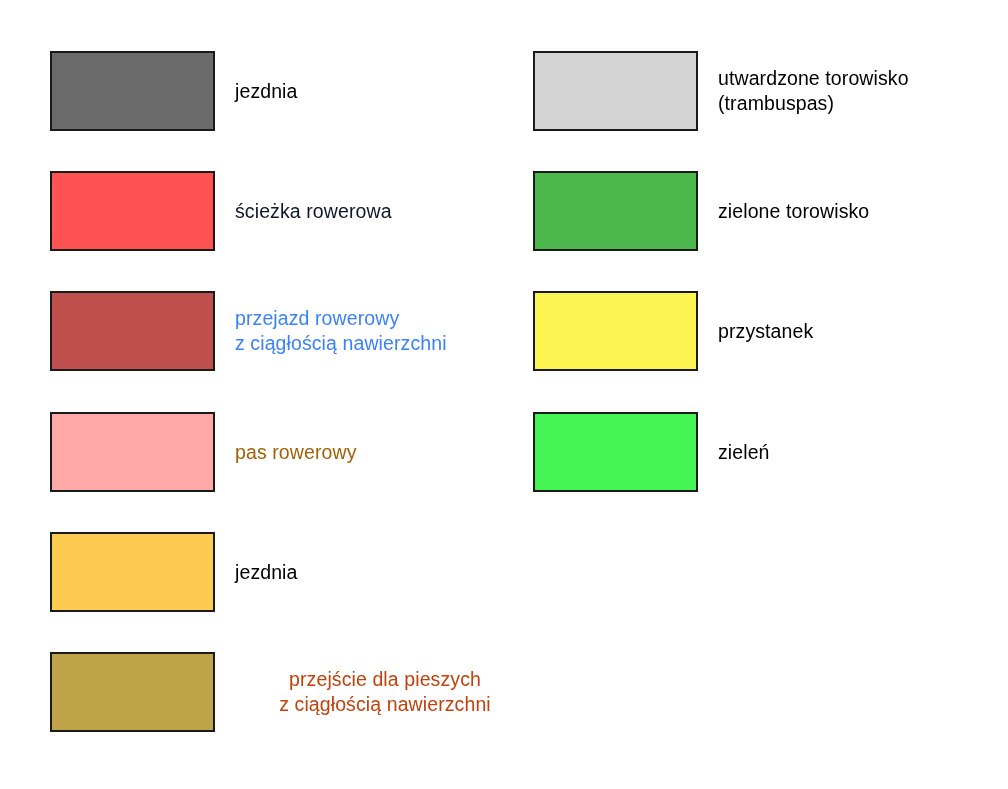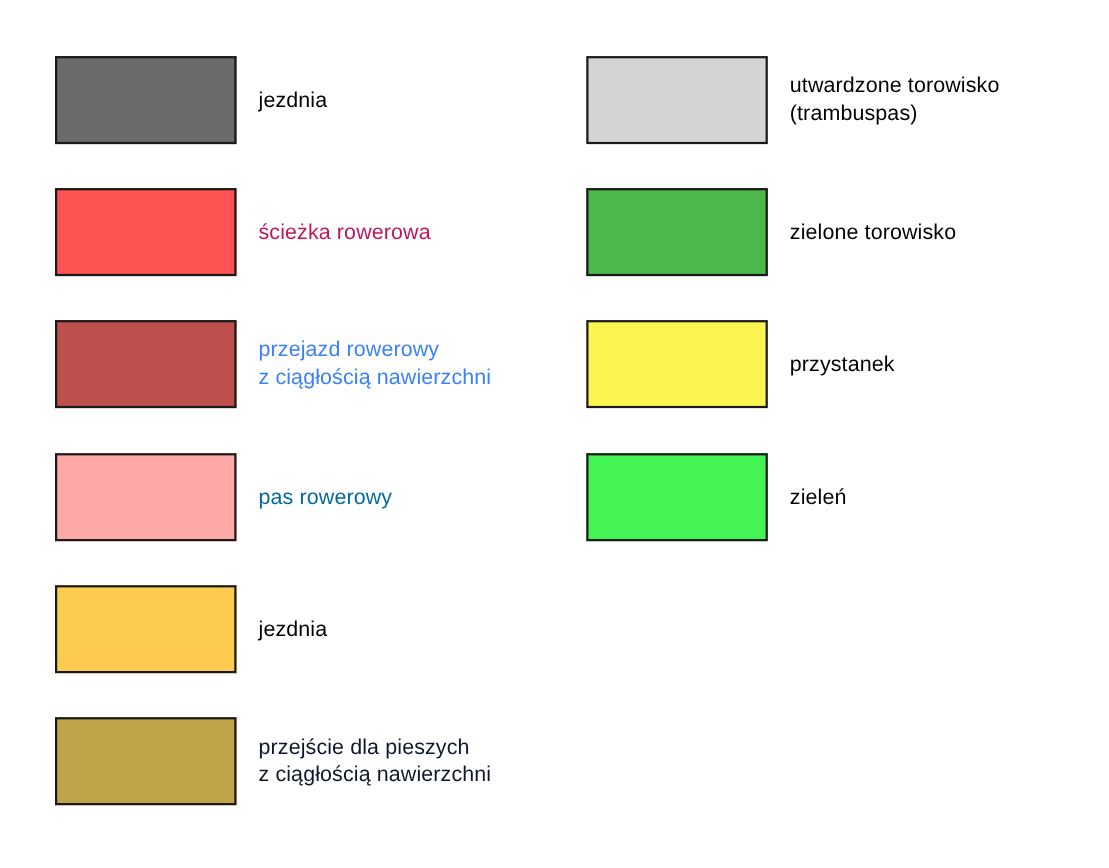--- a/index.html
+++ b/index.html
@@ -68,42 +68,42 @@
 
   <div class="legend-column" id="legend-column-left">
 
     <div class="legend-entry" style="top:51px">
       <div class="legend-swatch" style="background-color: rgb(107, 107, 107); border-color: rgb(26, 26, 26);"></div>
       <div class="legend-label" style="color: rgb(0, 0, 0);">jezdnia</div>
     </div>
 
     <div class="legend-entry" style="top:171px">
       <div class="legend-swatch" style="background-color: rgb(255, 82, 82); border-color: rgb(26, 26, 26);"></div>
-      <div class="legend-label" style="color: #be185d;">ścieżka rowerowa</div>
+      <div class="legend-label" style="color: #0f172a;">ścieżka rowerowa</div>
     </div>
 
     <div class="legend-entry" style="top:291px">
       <div class="legend-swatch" style="background-color: rgb(192, 80, 77); border-color: rgb(26, 26, 26);"></div>
       <div class="legend-label" style="color: #3b82f6;">przejazd rowerowy
 z ciągłością nawierzchni</div>
     </div>
 
     <div class="legend-entry" style="top:412px">
       <div class="legend-swatch" style="background-color: rgb(255, 168, 168); border-color: rgb(26, 26, 26);"></div>
-      <div class="legend-label" style="color: #0369a1;">pas rowerowy</div>
+      <div class="legend-label" style="color: #a16207;">pas rowerowy</div>
     </div>
 
     <div class="legend-entry" style="top:532px">
       <div class="legend-swatch" style="background-color: rgb(252, 203, 79); border-color: rgb(26, 26, 26);"></div>
       <div class="legend-label" style="color: rgb(0, 0, 0);">jezdnia</div>
     </div>
 
     <div class="legend-entry" style="top:652px">
       <div class="legend-swatch" style="background-color: rgb(191, 164, 74); border-color: rgb(26, 26, 26);"></div>
-      <div class="legend-label" style="color: #0f172a;">przejście dla pieszych
+      <div class="legend-label" style="color: #c2410c; text-align: center;">przejście dla pieszych
 z ciągłością nawierzchni</div>
     </div>
 
   </div>
 
   <div class="legend-column" id="legend-column-right">
 
     <div class="legend-entry" style="top:171px">
       <div class="legend-swatch" style="background-color: rgb(76, 184, 76); border-color: rgb(26, 26, 26);"></div>
       <div class="legend-label" style="color: rgb(0, 0, 0);">zielone torowisko</div>

